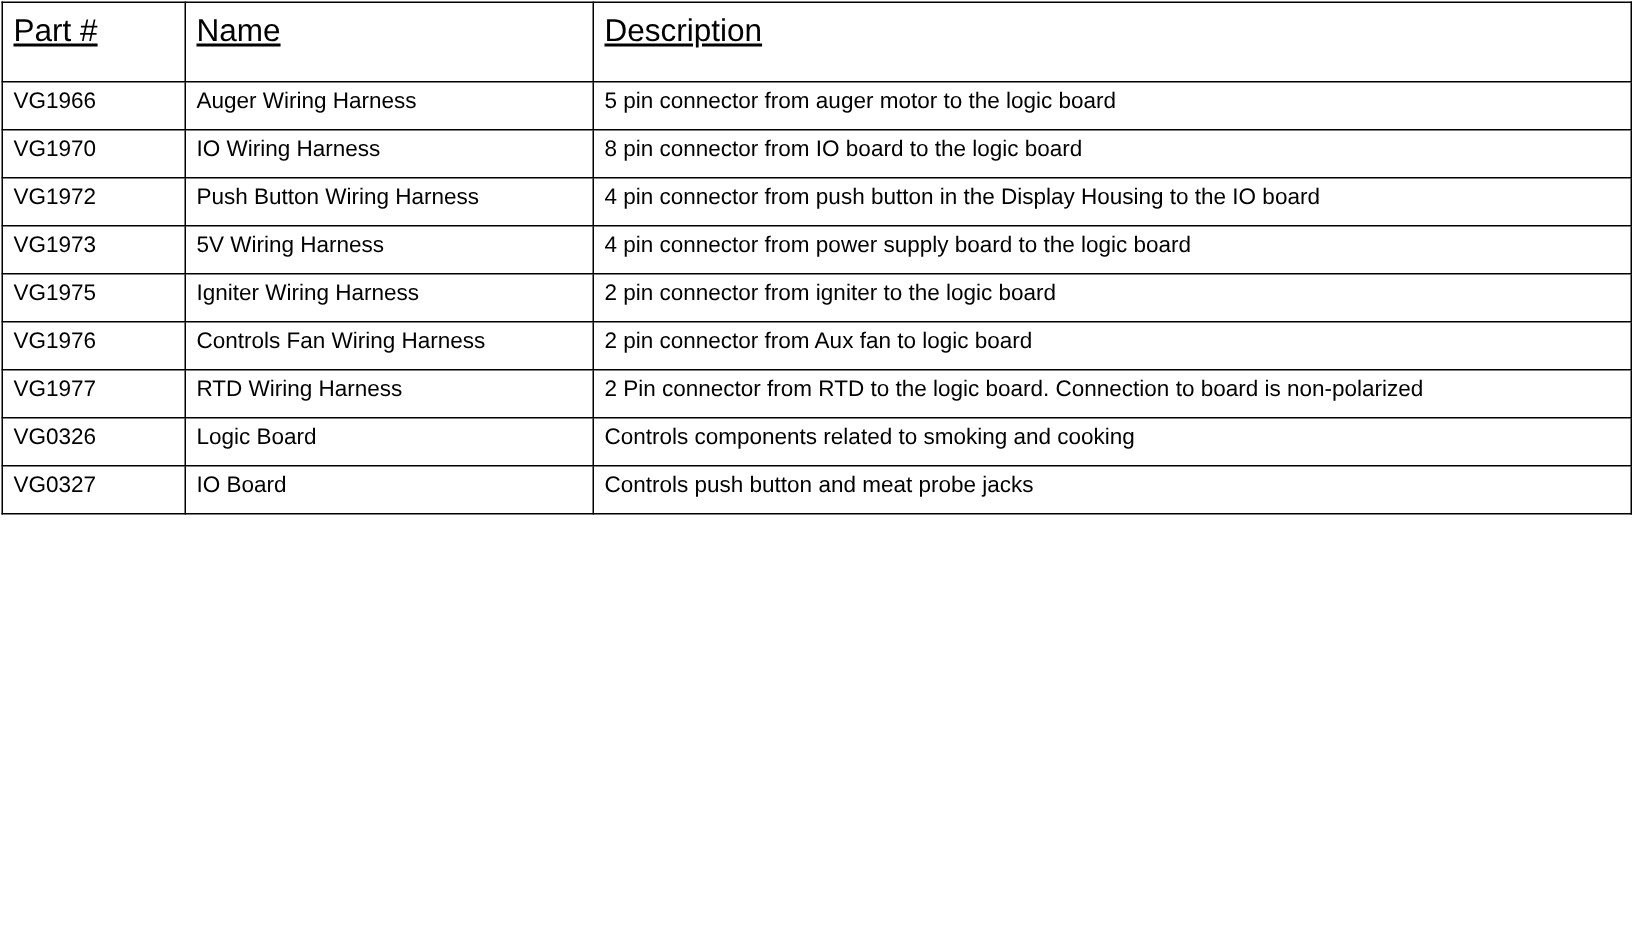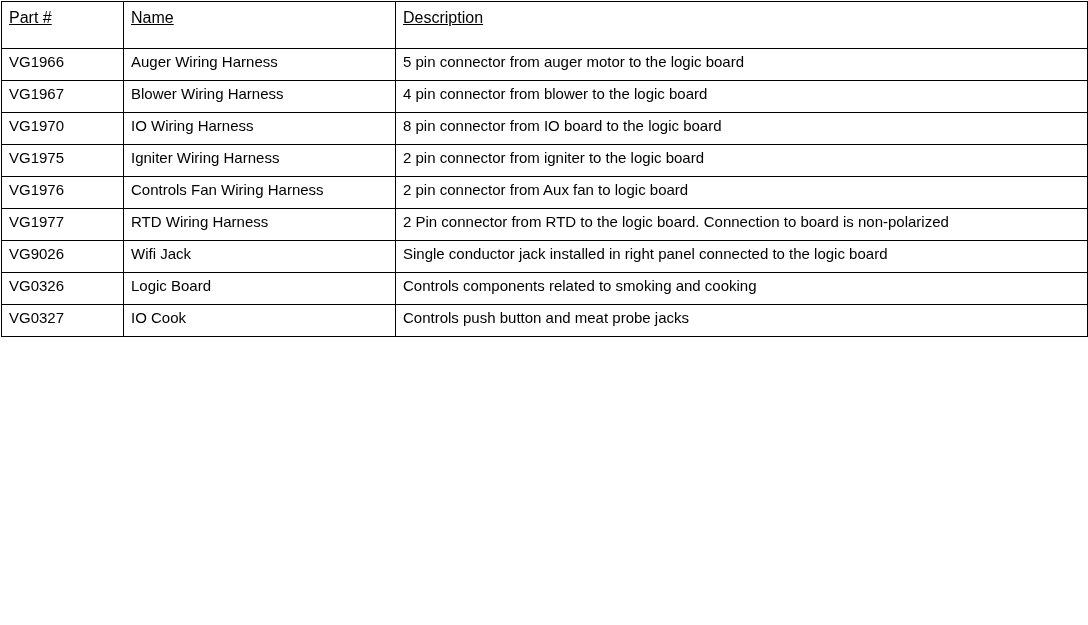--- a/index.html
+++ b/index.html
@@ -29,21 +29,21 @@
     border: 1px solid #000000;
     padding: 4px 6px 5px 7px;
     font-size: 15px;
     line-height: 1.25;
     vertical-align: top;
     text-align: left;
     font-weight: normal;
     white-space: normal;
   }
   #parts-table thead th {
-    font-size: 16px;
+    font-size: 21px;
     padding-top: 6px;
     padding-bottom: 20px;
     text-decoration: underline;
   }
   #parts-table thead th span.hdr {
     text-decoration: underline;
     display: inline-block;
   }
   #parts-table tbody td {
     height: 22px;
@@ -65,53 +65,53 @@
       <th><span class="hdr">Description</span></th>
     </tr>
   </thead>
   <tbody>
     <tr>
       <td>VG1966</td>
       <td>Auger Wiring Harness</td>
       <td>5 pin connector from auger motor to the logic board</td>
     </tr>
     <tr>
-      <td>VG1967</td>
-      <td>Blower Wiring Harness</td>
-      <td>4 pin connector from blower to the logic board</td>
-    </tr>
-    <tr>
       <td>VG1970</td>
       <td>IO Wiring Harness</td>
       <td>8 pin connector from IO board to the logic board</td>
+    </tr>
+    <tr>
+      <td>VG1972</td>
+      <td>Push Button Wiring Harness</td>
+      <td>4 pin connector from push button in the Display Housing to the IO board</td>
+    </tr>
+    <tr>
+      <td>VG1973</td>
+      <td>5V Wiring Harness</td>
+      <td>4 pin connector from power supply board to the logic board</td>
     </tr>
     <tr>
       <td>VG1975</td>
       <td>Igniter Wiring Harness</td>
       <td>2 pin connector from igniter to the logic board</td>
     </tr>
     <tr>
       <td>VG1976</td>
       <td>Controls Fan Wiring Harness</td>
       <td>2 pin connector from Aux fan to logic board</td>
     </tr>
     <tr>
       <td>VG1977</td>
       <td>RTD Wiring Harness</td>
       <td>2 Pin connector from RTD to the logic board. Connection to board is non-polarized</td>
     </tr>
     <tr>
-      <td>VG9026</td>
-      <td>Wifi Jack</td>
-      <td>Single conductor jack installed in right panel connected to the logic board</td>
-    </tr>
-    <tr>
       <td>VG0326</td>
       <td>Logic Board</td>
       <td>Controls components related to smoking and cooking</td>
     </tr>
     <tr>
       <td>VG0327</td>
-      <td>IO Cook</td>
+      <td>IO Board</td>
       <td>Controls push button and meat probe jacks</td>
     </tr>
   </tbody>
 </table>
 
 </body></html>

